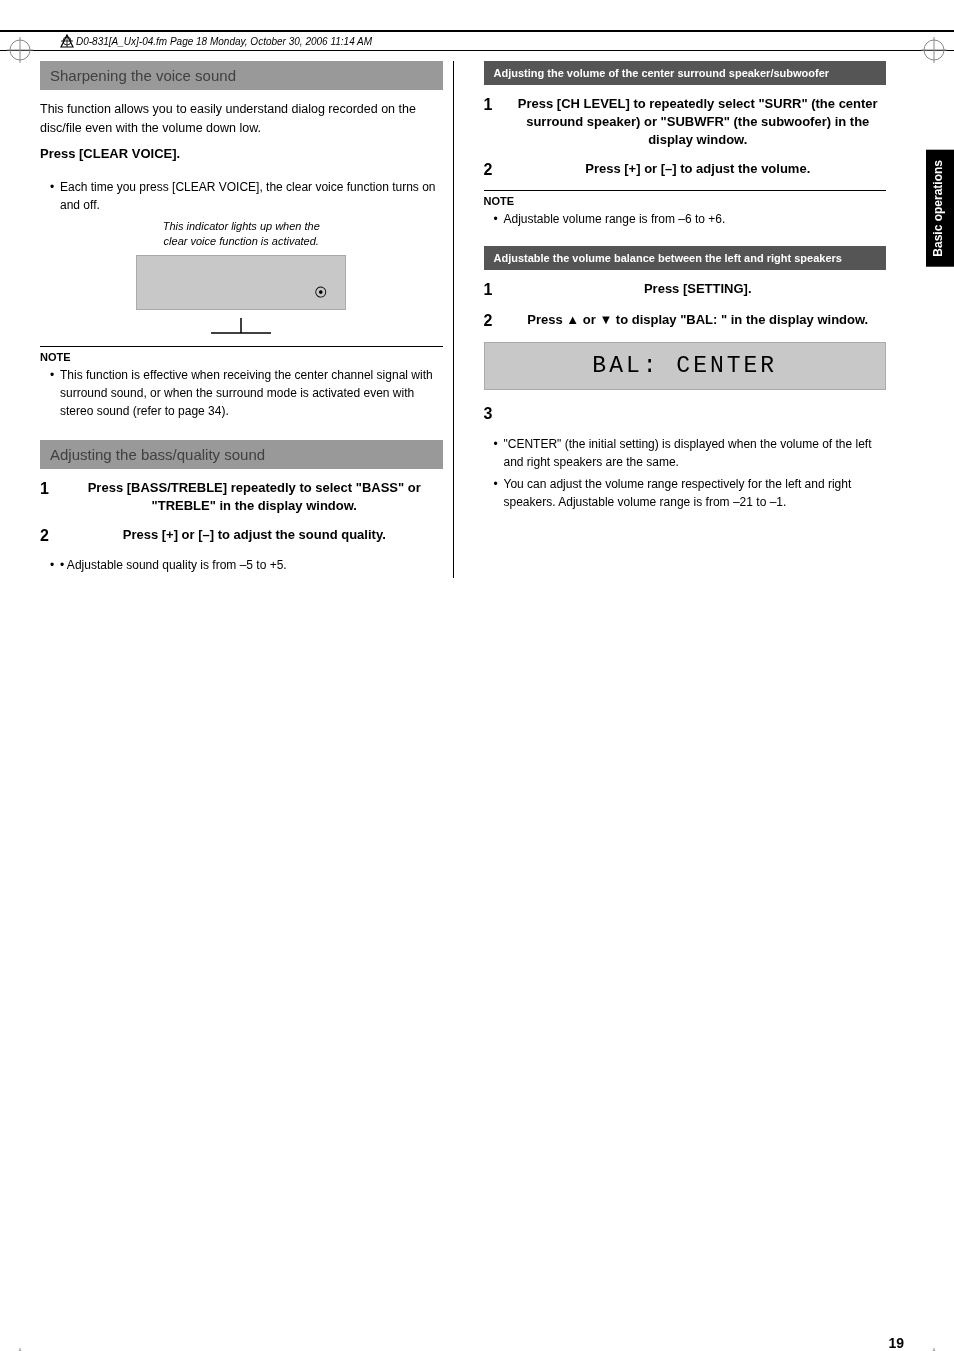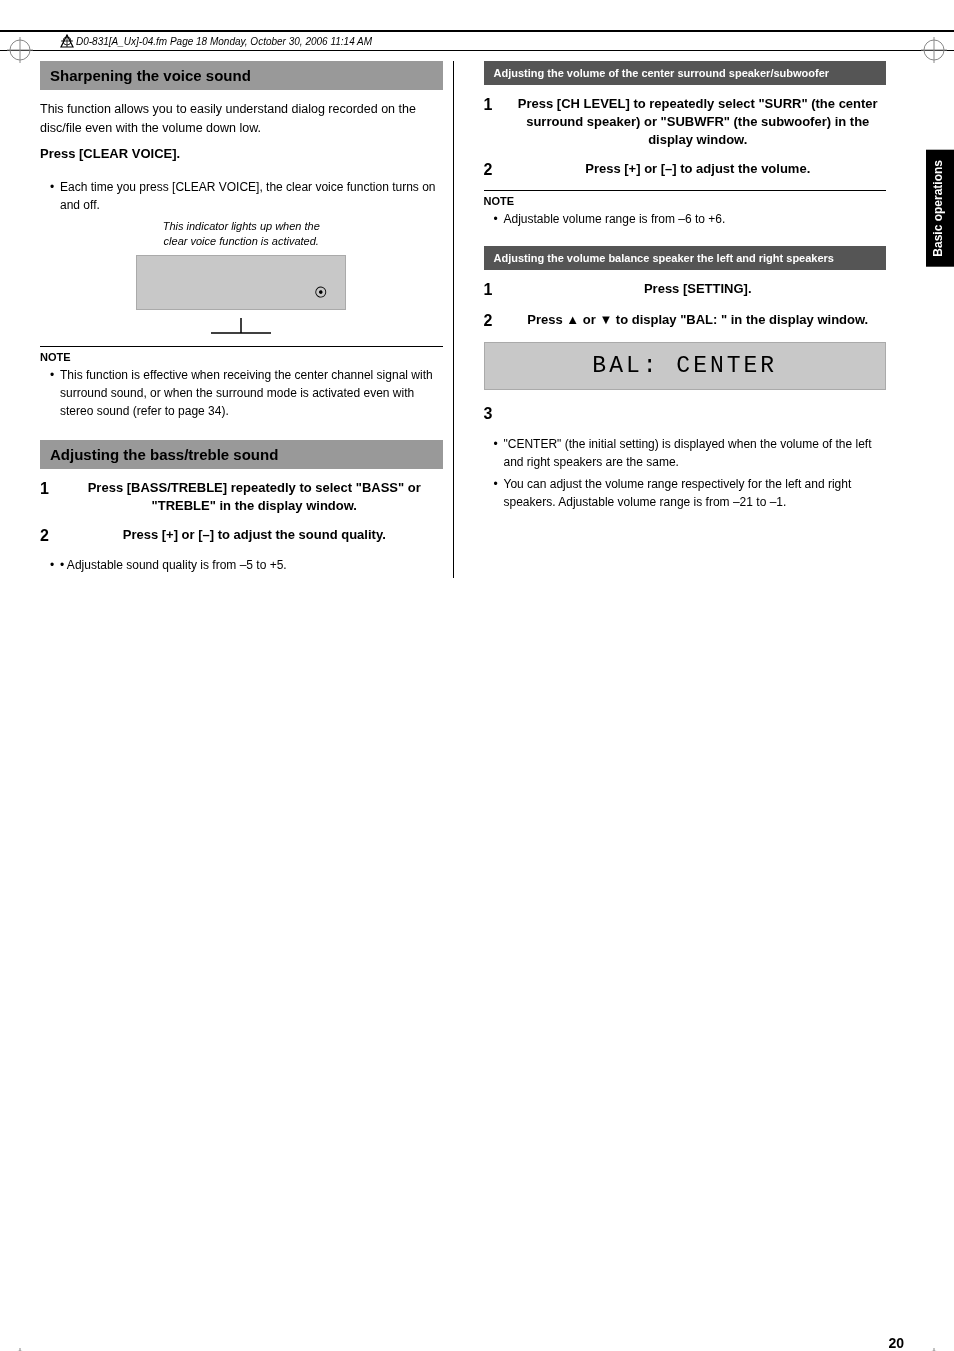--- a/index.html
+++ b/index.html
@@ -61,22 +61,22 @@
 
     .right-column {
       flex: 1;
       padding-left: 10px;
       padding-right: 28px;
     }
 
     
     .section-header {
       background: #999;
-      color: #000000;
-      font-weight: bold;
+      color: #404040;
+      font-weight: normal;
       font-size: 15px;
       padding: 6px 10px;
       margin-bottom: 10px;
     }
 
     .section-header-dark {
       background: #555;
       color: #fff;
       font-weight: bold;
       font-size: 11px;
@@ -283,21 +283,21 @@
 
         <hr class="thin-line">
         <div class="note-label">NOTE</div>
         <div class="bullet-item">
           <span>This function is effective when receiving the center channel signal with surround sound, or when the surround mode is activated even with stereo sound (refer to page 34).</span>
         </div>
       </div>
 
       <div style="margin-top: 20px;">
         <div class="section-header">
-          <span>Adjusting the bass/treble sound</span>
+          <span>Adjusting the bass/quality sound</span>
         </div>
 
         <div class="step">
           <div class="step-number">1</div>
           <div class="step-text">Press [BASS/TREBLE] repeatedly to select "BASS" or "TREBLE" in the display window.</div>
         </div>
 
         <div class="step">
           <div class="step-number">2</div>
           <div class="step-text">Press [+] or [–] to adjust the sound quality.</div>
@@ -325,21 +325,21 @@
           <div class="step-text">Press [+] or [–] to adjust the volume.</div>
         </div>
 
         <hr class="thin-line">
         <div class="note-label">NOTE</div>
         <div class="sub-bullet">Adjustable volume range is from –6 to +6.</div>
       </div>
 
       <div style="margin-top: 18px;">
         <div class="section-header-dark">
-          <span>Adjusting the volume balance speaker the left and right speakers</span>
+          <span>Adjustable the volume balance between the left and right speakers</span>
         </div>
 
         <div class="step">
           <div class="step-number">1</div>
           <div class="step-text">Press [SETTING].</div>
         </div>
 
         <div class="step">
           <div class="step-number">2</div>
           <div class="step-text">Press ▲ or ▼ to display "BAL: " in the display window.</div>
@@ -354,15 +354,15 @@
         </div>
 
         <div class="sub-bullet">"CENTER" (the initial setting) is displayed when the volume of the left and right speakers are the same.</div>
         <div class="sub-bullet">You can adjust the volume range respectively for the left and right speakers. Adjustable volume range is from –21 to –1.</div>
 
       </div>
 
     </div>
   </div>
 
-  <div class="page-number">20</div>
+  <div class="page-number">19</div>
 
 </div>
 
 </body></html>

